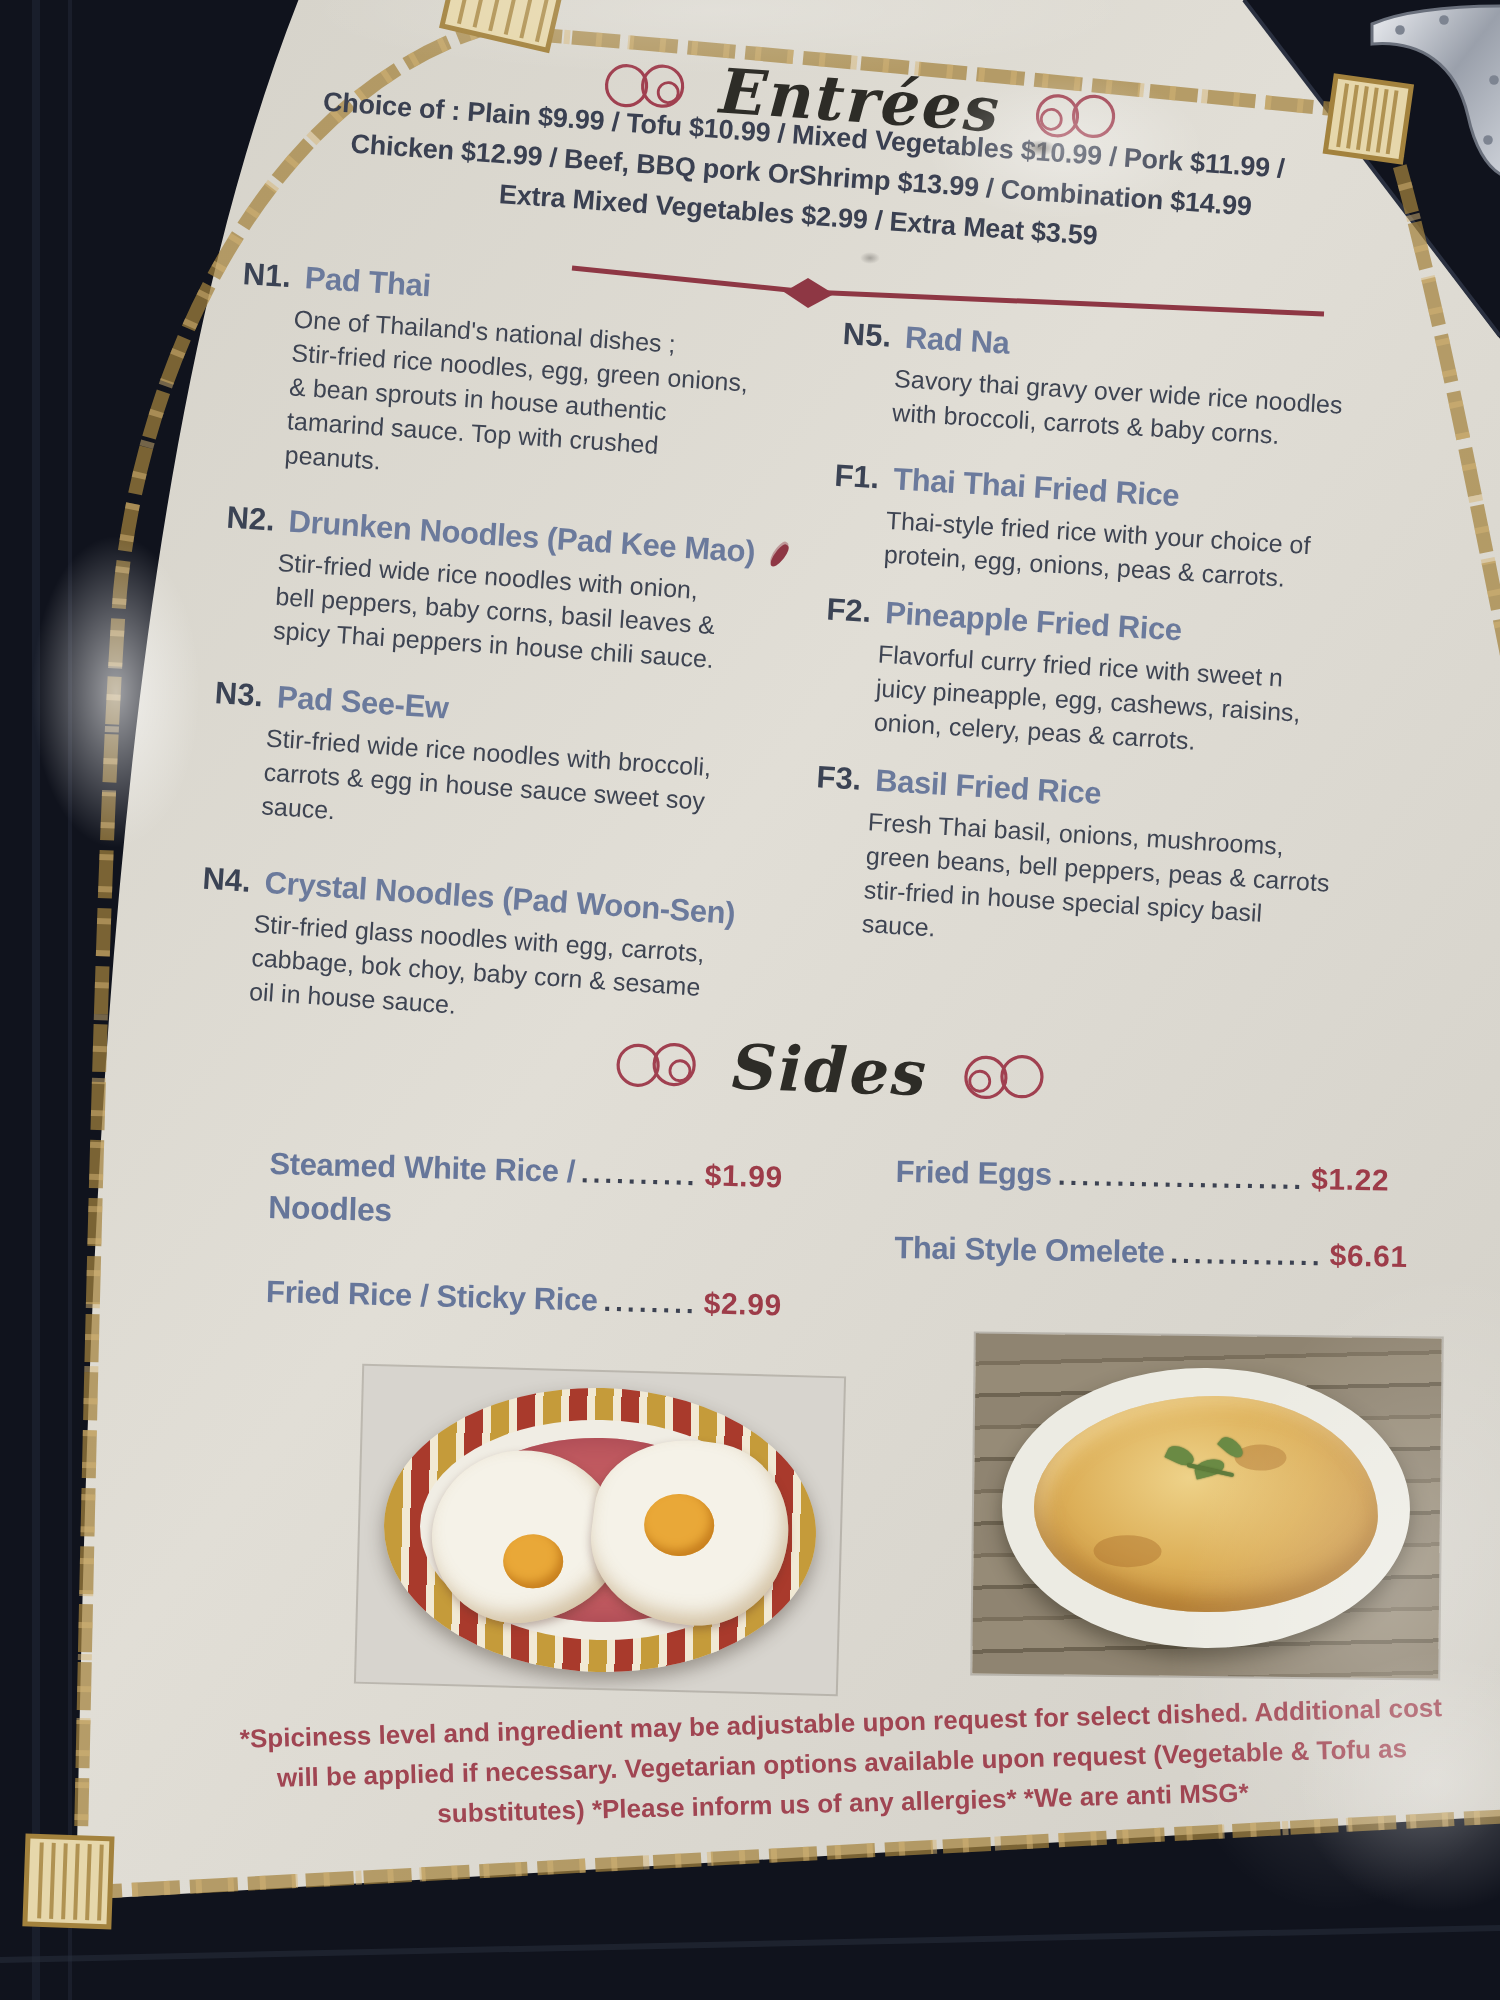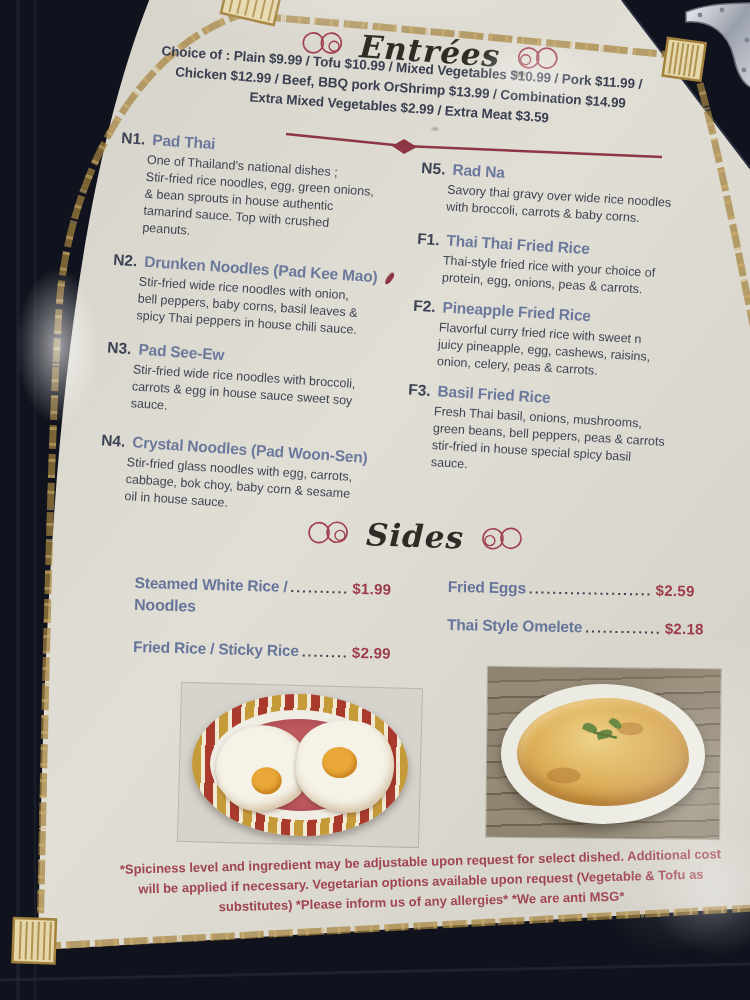--- a/index.html
+++ b/index.html
@@ -272,28 +272,28 @@
         <span class="price">$2.99</span>
       </div>
     </div>
   </div>
 
   <div class="layer" style="left:448px;top:576px;width:275px;transform:rotate(1deg);transform-origin:top left;">
     <div class="side-item" style="margin-bottom:16px;">
       <div class="side-line">
         <span class="nm">Fried Eggs</span>
         <span class="dots">.....................</span>
-        <span class="price">$2.59</span>
+        <span class="price">$1.22</span>
       </div>
     </div>
     <div class="side-item">
       <div class="side-line">
         <span class="nm">Thai Style Omelete</span>
         <span class="dots">.............</span>
-        <span class="price">$2.18</span>
+        <span class="price">$6.61</span>
       </div>
     </div>
   </div>
 
   <div class="photo photo-eggs layer" style="left:180px;top:686px;width:240px;height:158px;transform:rotate(1.5deg);">
     <div class="eg-rim"></div>
     <div class="eg-face"></div>
     <div class="eg-sauce"></div>
     <div class="egg egg1"></div>
     <div class="egg egg2"></div>

